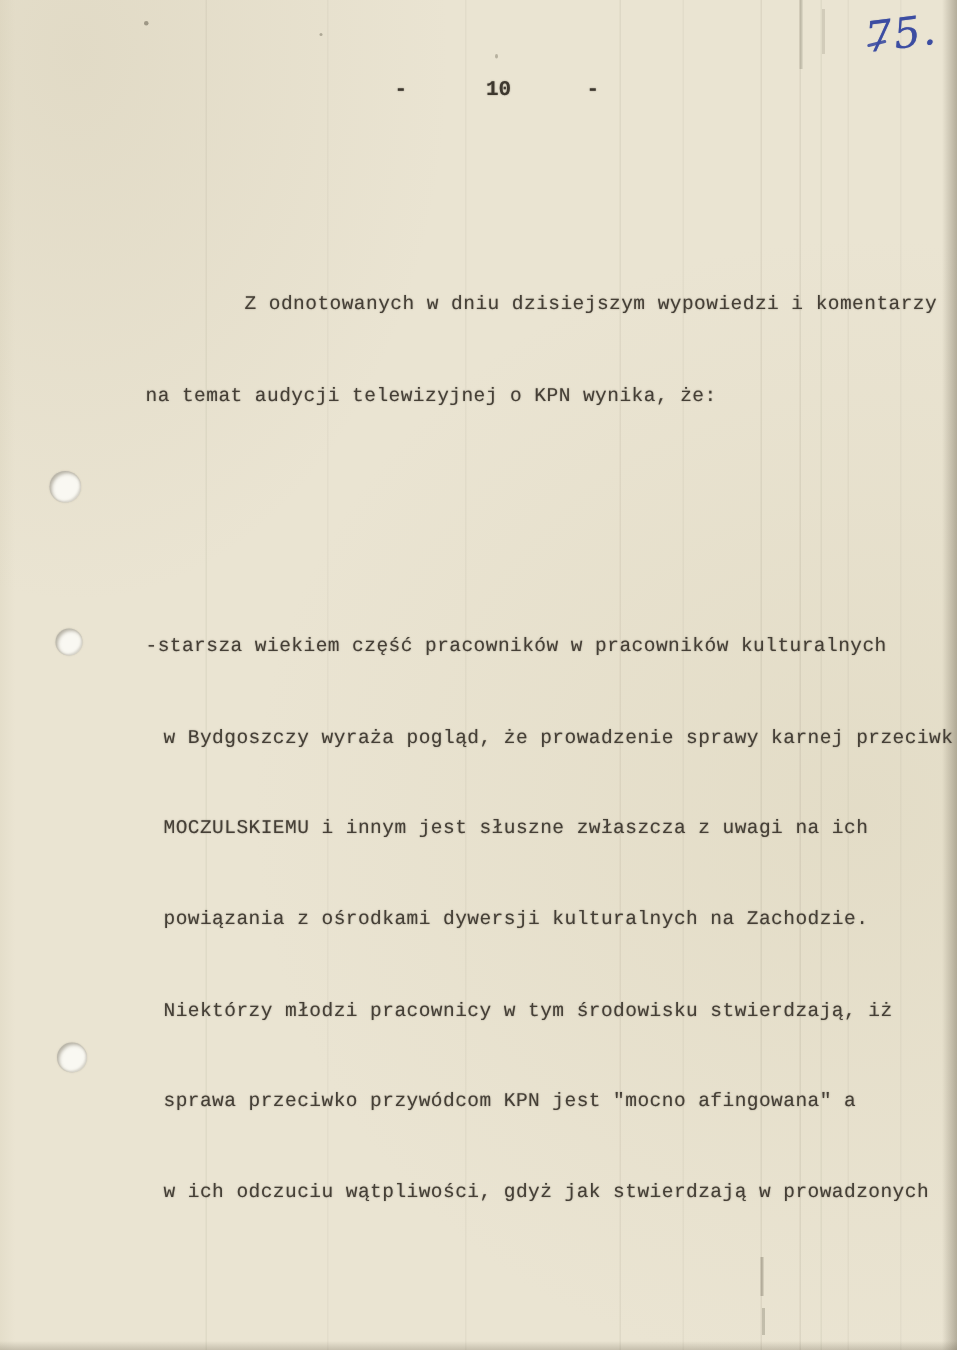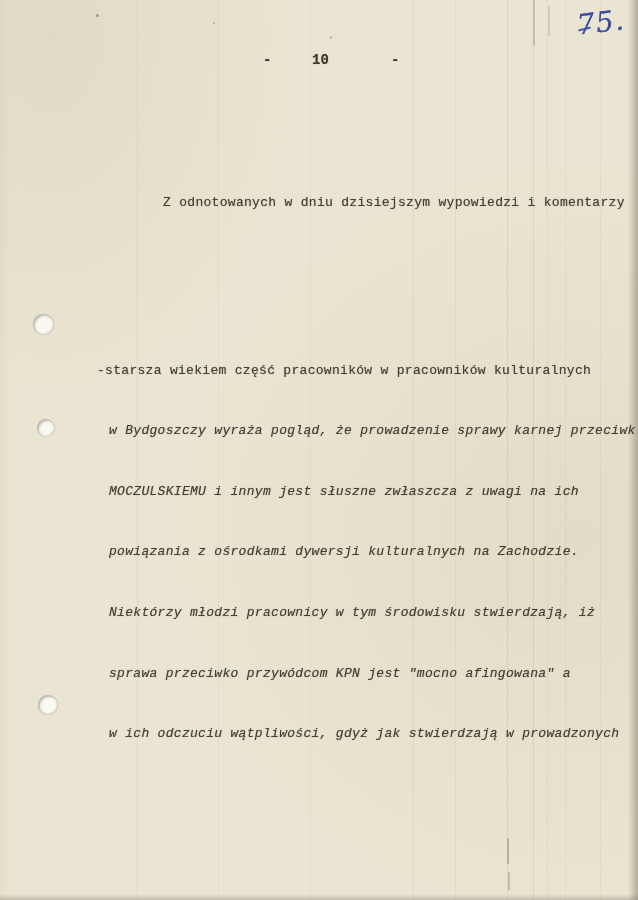--- a/index.html
+++ b/index.html
@@ -29,30 +29,30 @@
                 inset -1px -1px 1.5px rgba(125,118,100,0.28),
                 0 0 1px rgba(125,118,100,0.35); }
   .hole1 { left:33px; top:314px; width:21px; height:21px; }
   .hole2 { left:37px; top:419px; width:18px; height:18px; }
   .hole3 { left:38px; top:695px; width:20px; height:20px; }
 
   .header { position:absolute; top:52px; left:0; width:100%; height:20px;
     font-size:14px; font-weight:bold; color:#3e382f;
     text-shadow:0 0 1px rgba(62,56,47,0.6); }
   .header .dash-l { position:absolute; left:263px; }
-  .header .page-num { position:absolute; left:312px; }
+  .header .page-num { position:absolute; left:324px; }
   .header .dash-r { position:absolute; left:391px; }
 
   .text-col { position:absolute; left:97px; top:92px; width:540px;
     font-size:13px; line-height:20.2px; letter-spacing:0.3px;
     color:#453f36; white-space:pre;
     text-shadow:0 0 1px rgba(69,63,54,0.55); }
   .block { margin:0; } .m6{margin-top:6px}
   .line { min-height:20.2px; }
-  .ind1 { padding-left:12px;font-style:italic; }
+  .ind1 { padding-left:12px; }
   .ind2 { padding-left:66px; }
 
   .handwritten { position:absolute; top:6px; left:577px;
     font-family:"DejaVu Serif",serif; font-style:italic;
     font-size:28px; color:#3c4da2; letter-spacing:1px;
     transform:rotate(-7deg); text-shadow:0 0 0.5px rgba(60,77,162,0.7); }
   .crossbar { position:absolute; top:28px; left:578px; width:13px; height:2px;
     background:#3c4da2; transform:rotate(-14deg); border-radius:1px; opacity:0.9; }
 </style>
 </head>
@@ -91,20 +91,21 @@
   <div class="header">
     <span class="dash-l">-</span>
     <span class="page-num">10</span>
     <span class="dash-r">-</span>
   </div>
 
   <div class="text-col">
 
     <div class="block">
       <div class="line ind2">Z odnotowanych w dniu dzisiejszym wypowiedzi i komentarzy</div>
+      <div class="line">na temat audycji telewizyjnej o KPN wynika, że:</div>
     </div>
 
     <div class="block m6">
       <div class="line">-starsza wiekiem część pracowników w pracowników kulturalnych</div>
       <div class="line ind1">w Bydgoszczy wyraża pogląd, że prowadzenie sprawy karnej przeciwk</div>
       <div class="line ind1">MOCZULSKIEMU i innym jest słuszne zwłaszcza z uwagi na ich</div>
       <div class="line ind1">powiązania z ośrodkami dywersji kulturalnych na Zachodzie.</div>
       <div class="line ind1">Niektórzy młodzi pracownicy w tym środowisku stwierdzają, iż</div>
       <div class="line ind1">sprawa przeciwko przywódcom KPN jest "mocno afingowana" a</div>
       <div class="line ind1">w ich odczuciu wątpliwości, gdyż jak stwierdzają w prowadzonych</div>

